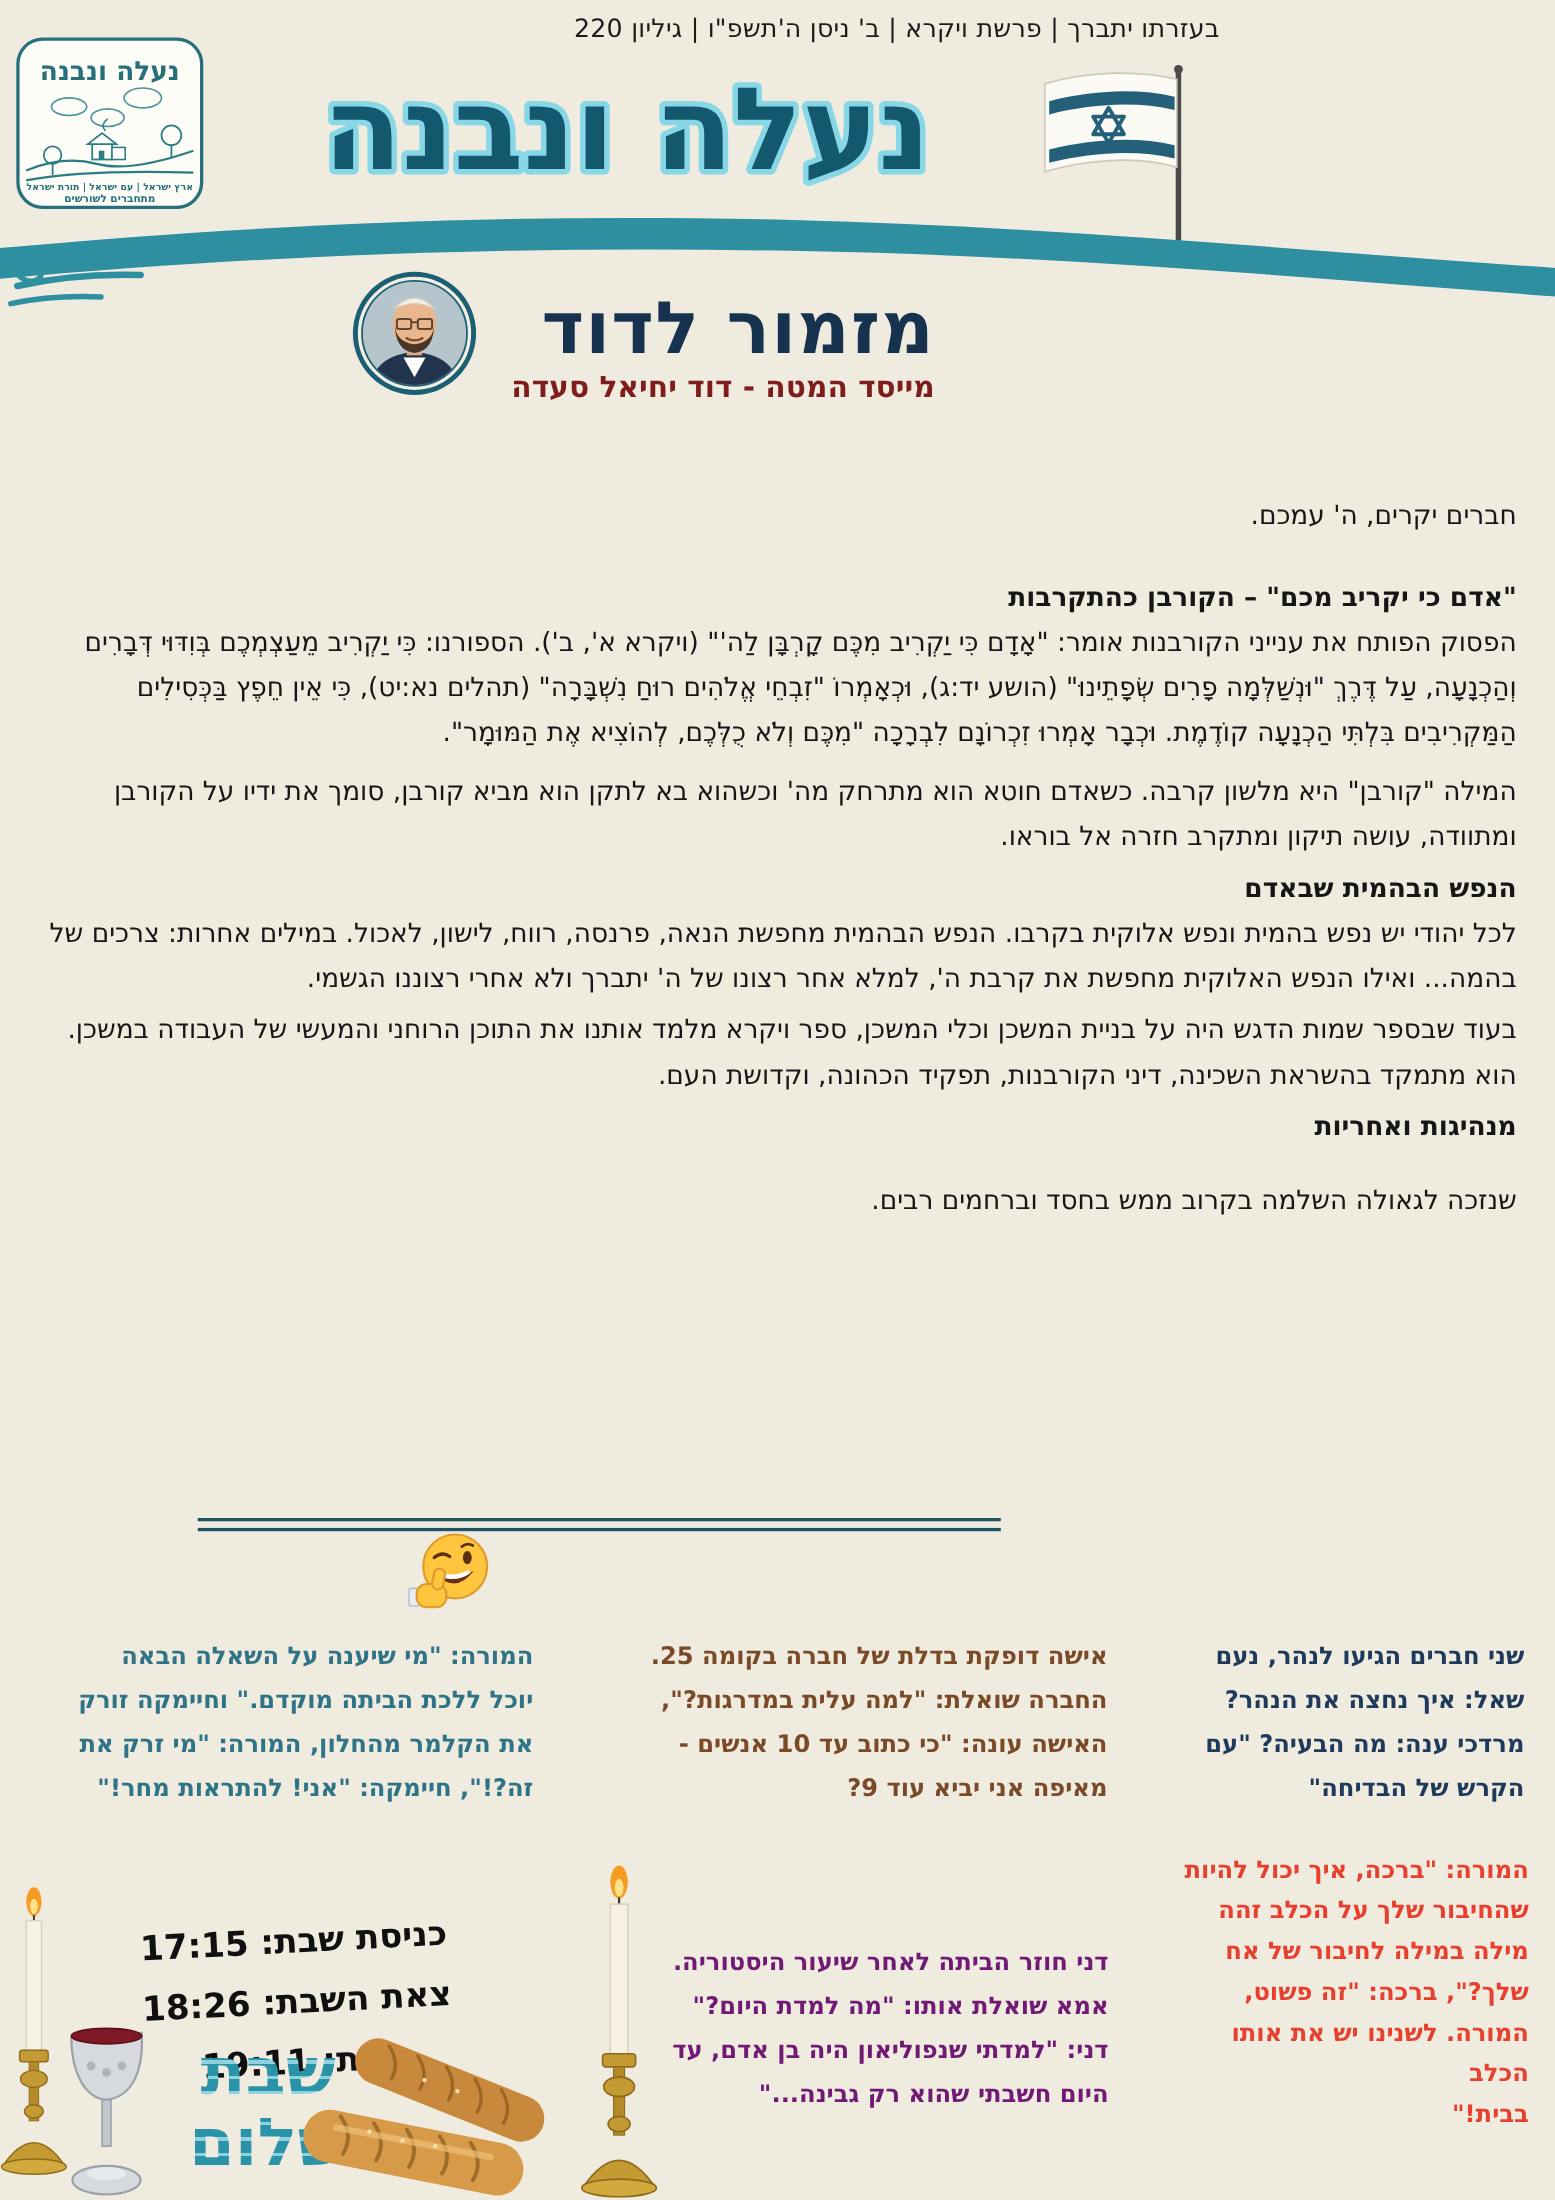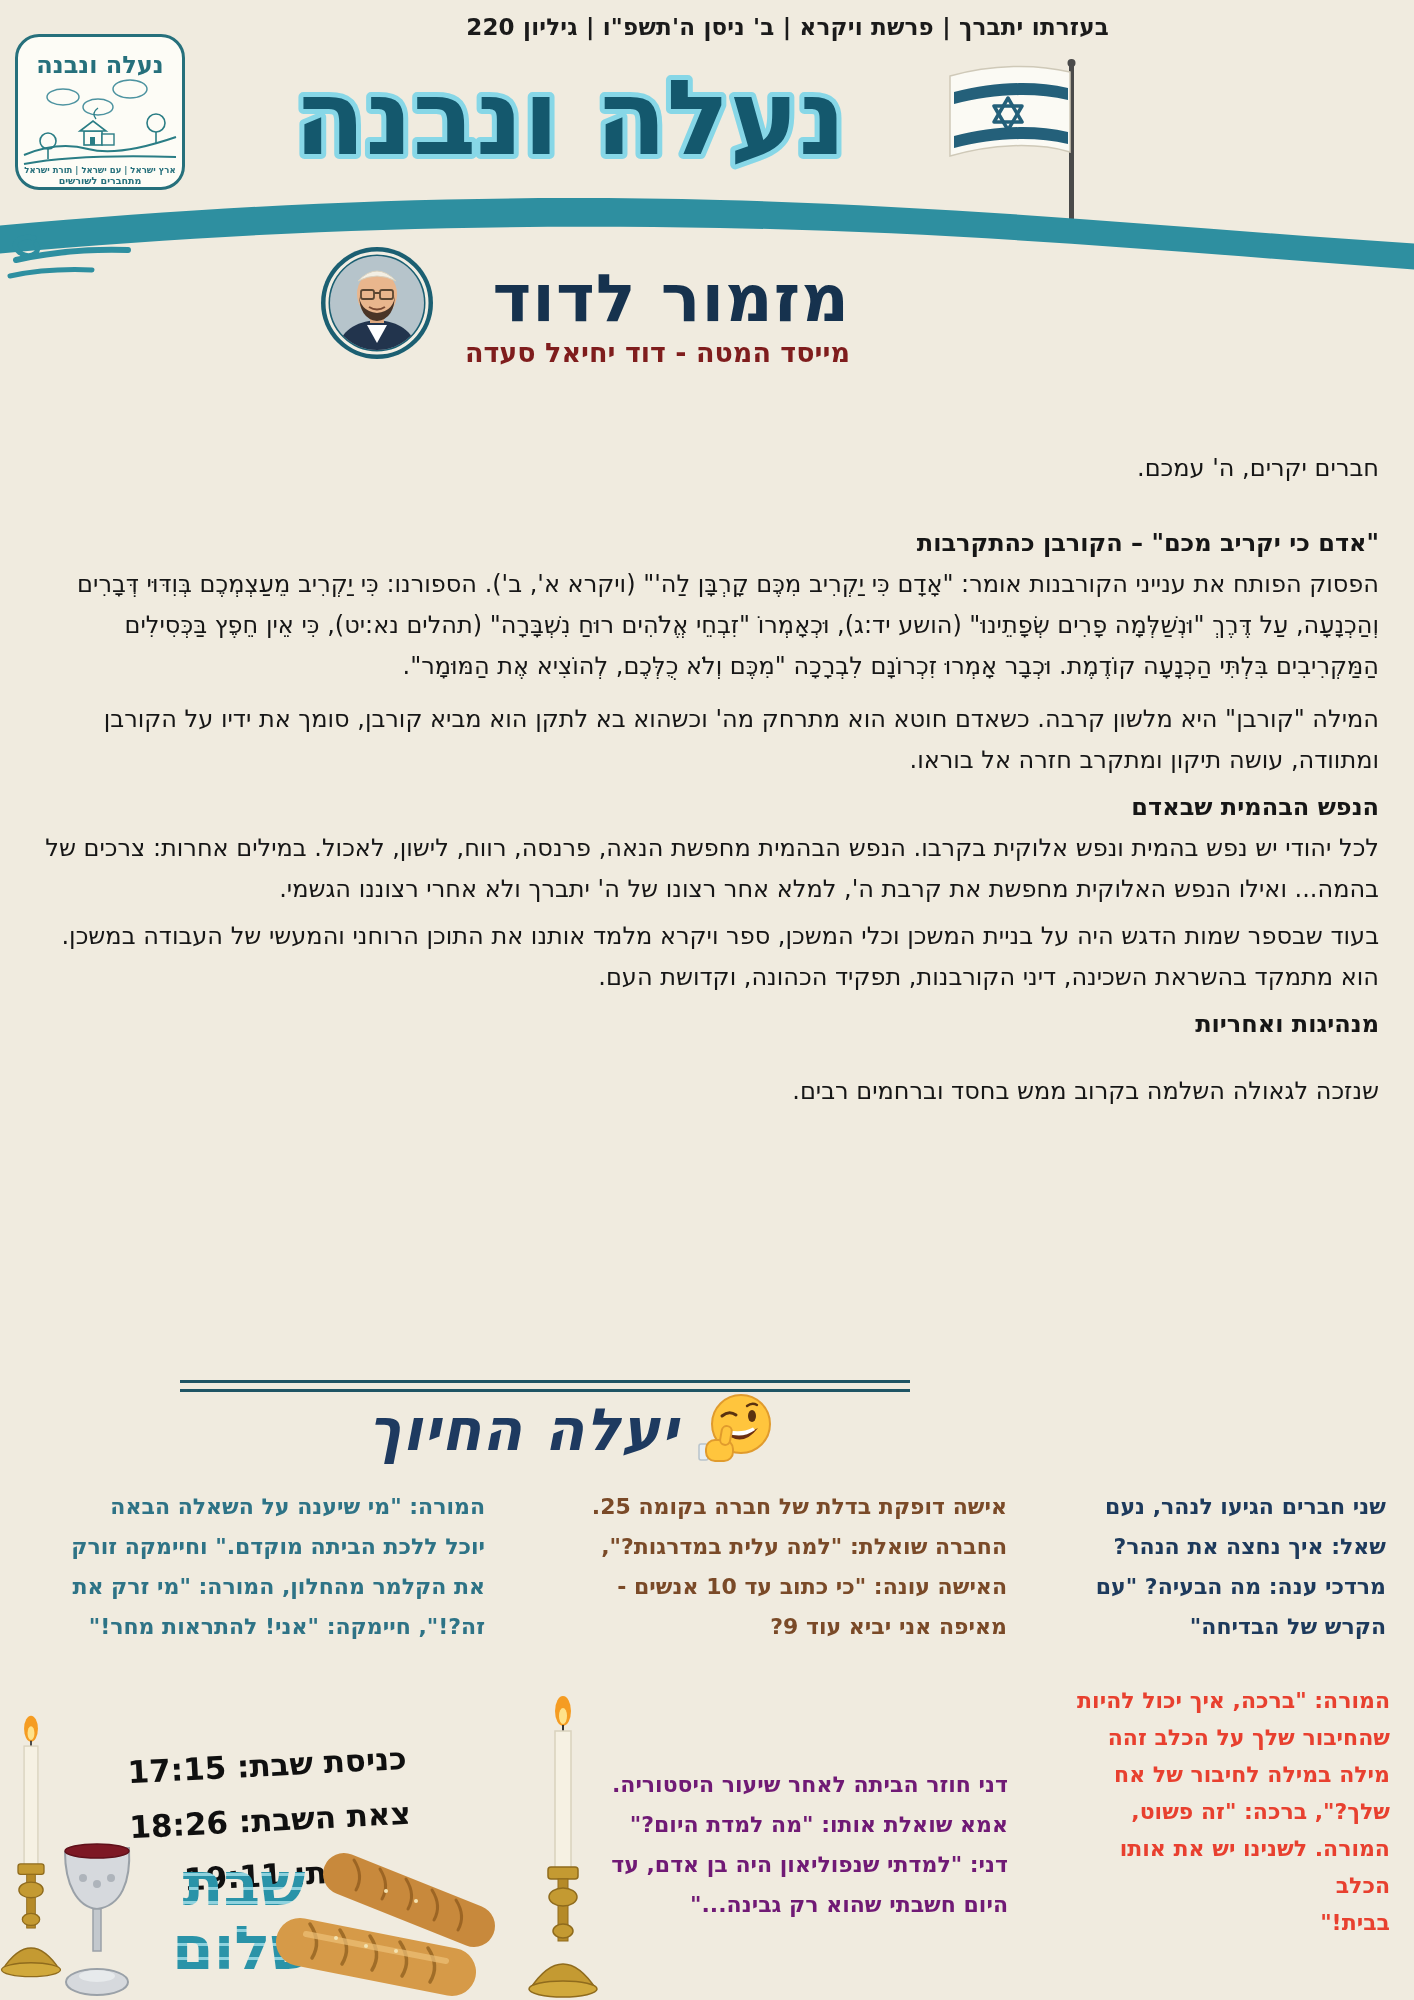--- a/index.html
+++ b/index.html
@@ -5,21 +5,21 @@
   html,body{margin:0;padding:0;}
   body{
     width:1414px;height:2000px;position:relative;overflow:hidden;
     background:#f0ebdf;
     font-family:"DejaVu Sans",sans-serif;
     direction:rtl;
   }
   .abs{position:absolute;}
 
   
-  .meta{top:14px;right:305px;font-size:23px;font-weight:700;color:#1b1b1b;letter-spacing:.2px;}
+  .meta{top:14px;right:305px;font-size:23px;font-weight:400;color:#1b1b1b;letter-spacing:.2px;}
 
   
   .logo-card{left:15px;top:34px;width:170px;height:156px;background:#fdfcf6;
     border:3px solid #26707c;border-radius:24px;box-sizing:border-box;overflow:hidden;}
 
   
   .masthead{left:215px;top:40px;width:710px;height:150px;}
 
   
   .flag{left:940px;top:56px;width:180px;height:170px;}
@@ -184,21 +184,20 @@
     <path d="M 27,28 q 7,-6 14,-1" stroke="#5a3210" stroke-width="3" fill="none" stroke-linecap="round"></path>
     <path d="M 52,18 q 5,-4 10,-1" stroke="#5a3210" stroke-width="2.4" fill="none" stroke-linecap="round"></path>
     <path d="M 27,42 Q 46,62 63,40 Q 48,49 27,42 Z" fill="#6b2f12"></path>
     <path d="M 30,44 Q 46,52 60,42 L 58,39.5 Q 45,46 32,41.5 Z" fill="#ffffff"></path>
     <g>
       <rect x="4" y="56" width="9" height="16" rx="2" fill="#e8eef2" stroke="#b8c4cc" stroke-width="1.5"></rect>
       <rect x="11" y="52" width="27" height="21" rx="9" fill="#ffc53d" stroke="#e09b2d" stroke-width="2"></rect>
       <rect x="26" y="38" width="10" height="19" rx="5" fill="#ffc53d" stroke="#e09b2d" stroke-width="2" transform="rotate(10 31 47)"></rect>
     </g>
   </svg>
-  <div class="smile-title">יעלה החיוך</div>
 </div>
 
 <div class="abs joke j1-right">שני חברים הגיעו לנהר, נעם
 שאל: איך נחצה את הנהר?
 מרדכי ענה: מה הבעיה?  "עם
 הקרש של הבדיחה"</div>
 <div class="abs joke j1-mid">אישה דופקת בדלת של חברה בקומה 25.
 החברה שואלת: "למה עלית במדרגות?",
 האישה עונה: "כי כתוב עד 10 אנשים -
 מאיפה אני יביא עוד 9?</div>

